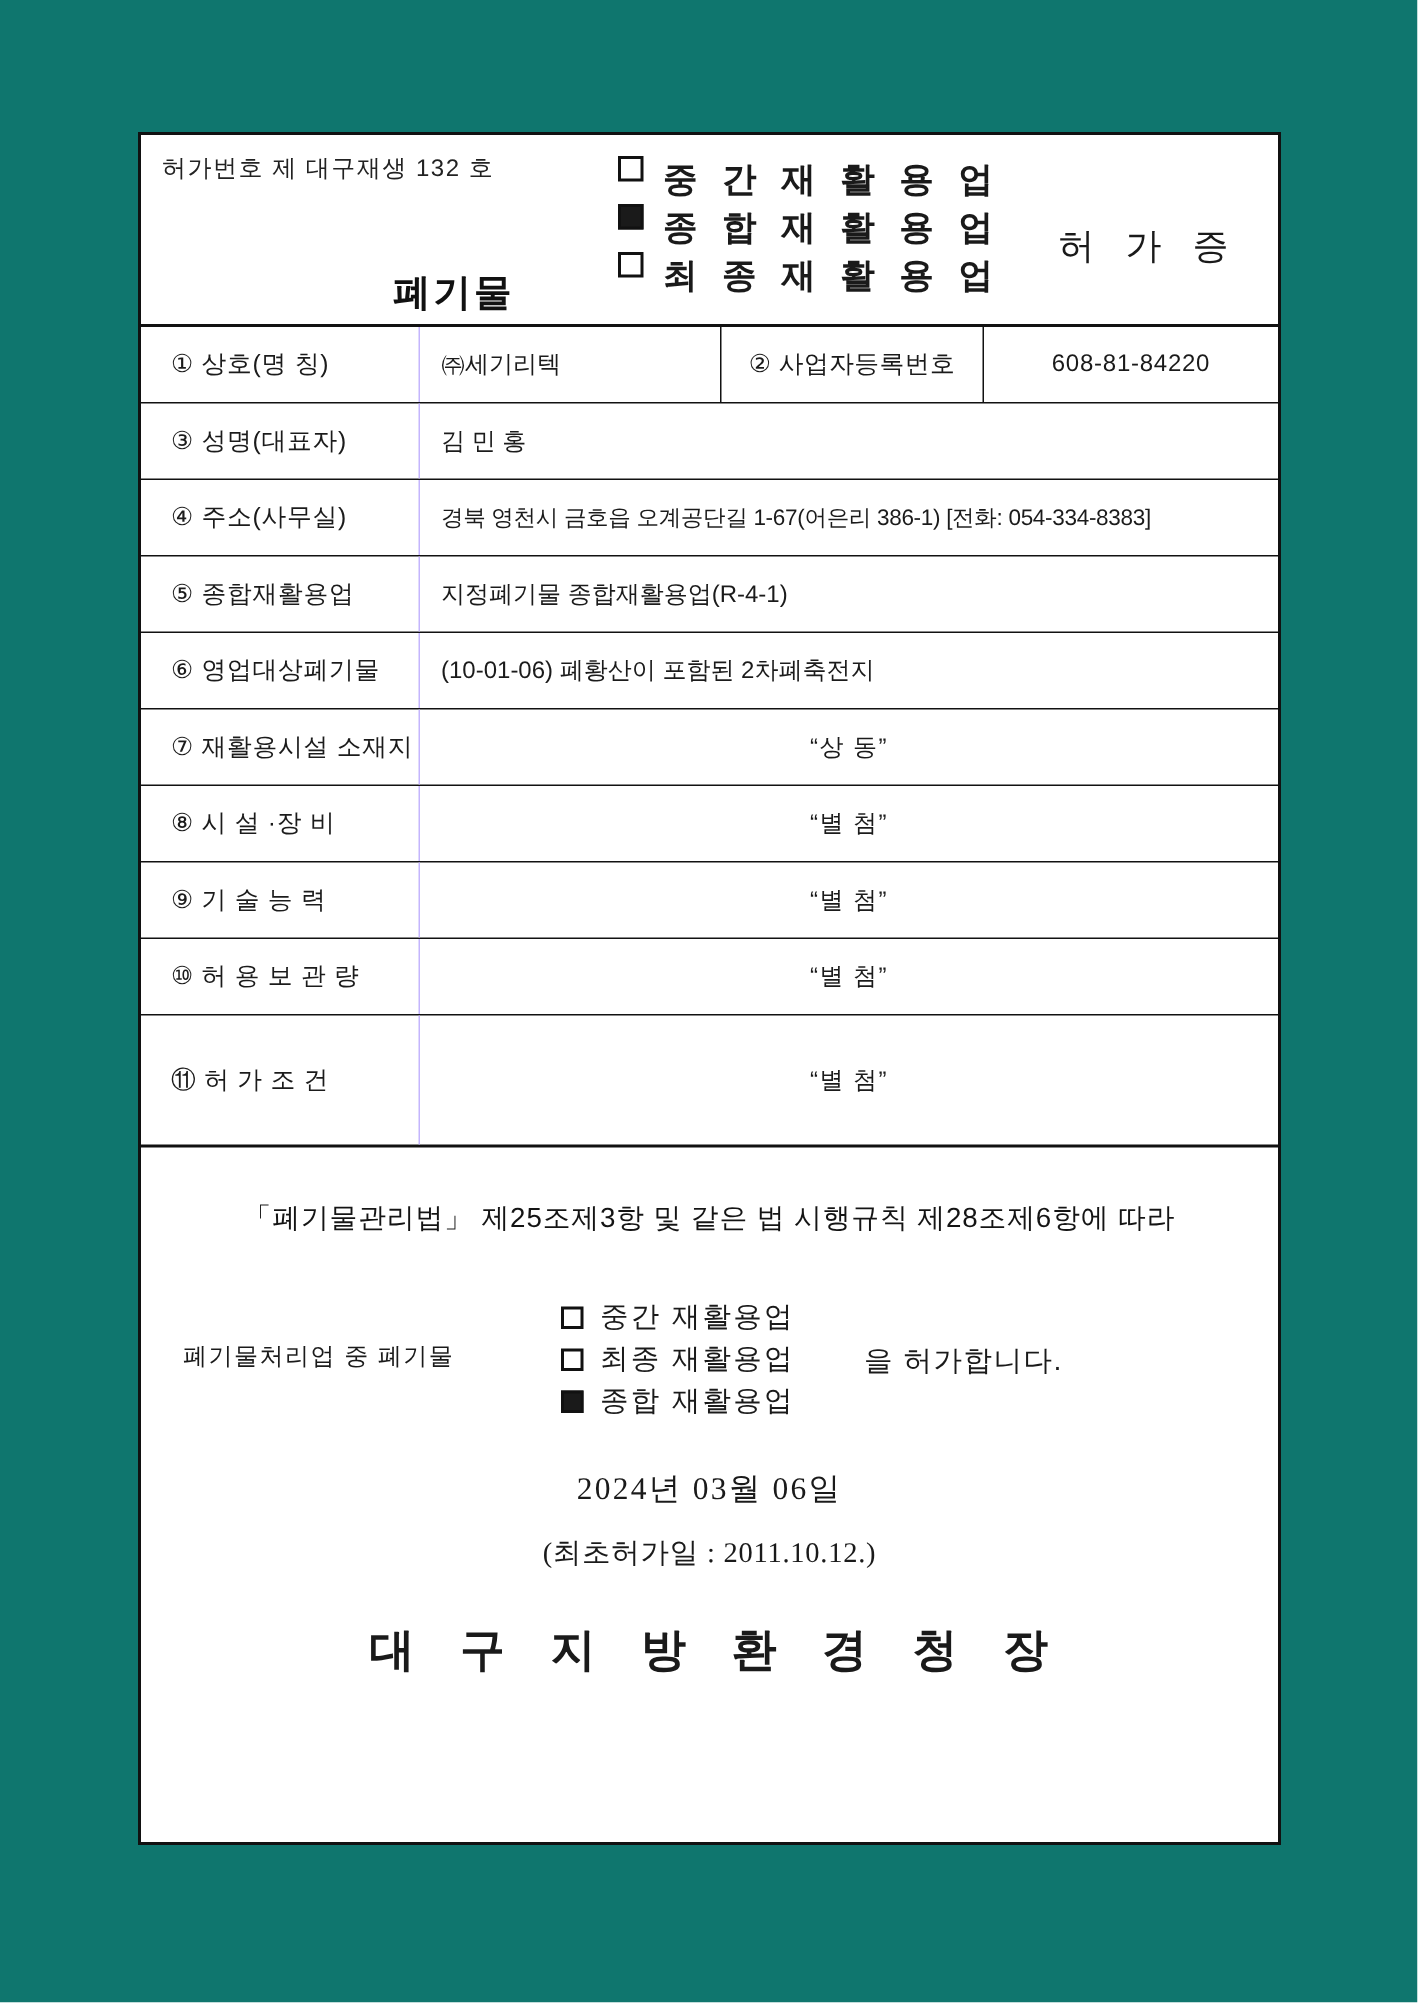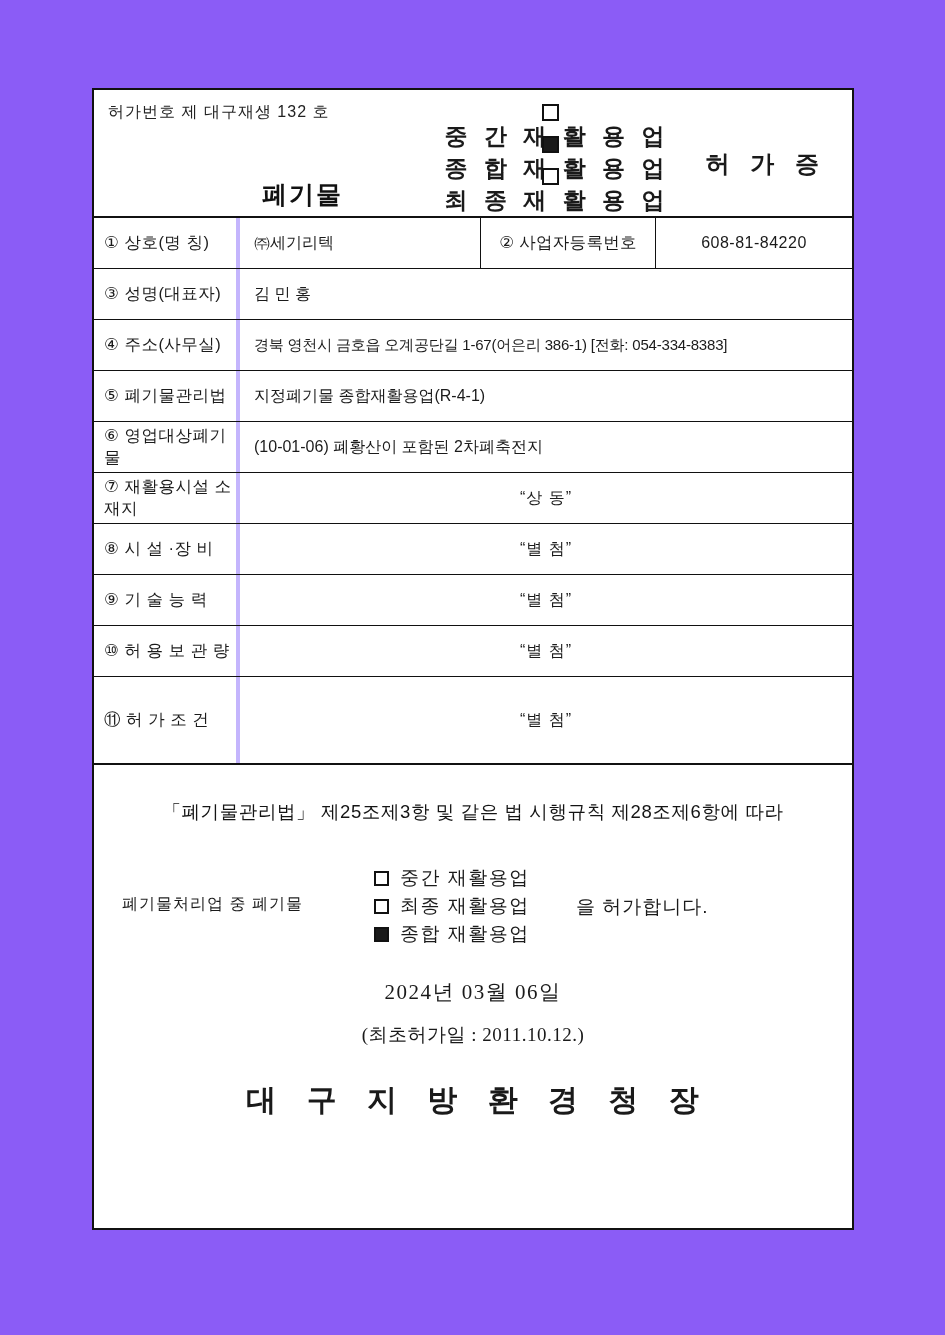--- a/index.html
+++ b/index.html
@@ -13,21 +13,21 @@
     font-family: "Liberation Sans", "DejaVu Sans", sans-serif;
     color: #1a1a1a;
     position: relative;
     overflow: hidden;
   }
   .page {
     position: absolute;
     left: 0; top: 0;
     width: 945px;
     height: 1335px;
-    background: #8b5cf6;
+    background: #0f766e;
   }
   .cert {
     position: absolute;
     left: 92px;
     top: 88px;
     width: 762px;
     height: 1142px;
     border: 2px solid #111;
     box-sizing: border-box;
     background: #ffffff;
@@ -60,23 +60,22 @@
     margin-top: 40px;
   }
   .type-list {
     position: absolute;
     left: 318px;
     top: 14px;
     width: 290px;
   }
   .type-row {
     display: flex;
-    align-items: center;
+    align-items: flex-start;
     height: 32px;
-    flex-direction: column;
   }
   .chk {
     width: 17px;
     height: 17px;
     border: 2px solid #111;
     box-sizing: border-box;
     margin-right: 13px;
     background: #fff;
     flex: none;
   }
@@ -87,43 +86,43 @@
     font-size: 23px;
     font-weight: bold;
     letter-spacing: 5px;
     white-space: nowrap;
   }
   .permit-word {
     position: absolute;
     right: 26px;
     top: 58px;
     font-size: 24px;
-    font-weight: bold;
+    font-weight: normal;
     letter-spacing: 7px;
   }
 
   
   .rows {
     position: relative;
   }
   .row {
     display: flex;
     border-bottom: 1px solid #111;
     box-sizing: border-box;
     min-height: 51px;
     align-items: stretch;
   }
   .label-cell {
-    width: 146px;
+    width: 186px;
     flex: none;
-    border-right: 4px solid #c4b5fd;
-    box-sizing: border-box;
-    display: flex;
-    align-items: center;
-    padding-left: 10px;
+    border-right: 1px solid #c4b5fd;
+    box-sizing: border-box;
+    display: flex;
+    align-items: center;
+    padding-left: 20px;
     font-size: 16.5px;
     letter-spacing: 0.5px;
     color: #1b1b1b;
   }
   .value-cell {
     flex: 1 1 auto;
     display: flex;
     align-items: center;
     padding-left: 14px;
     font-size: 16px;
@@ -279,21 +278,21 @@
         <div class="label-cell">③ 성명(대표자)</div>
         <div class="value-cell">김 민 홍</div>
       </div>
 
       <div class="row addr">
         <div class="label-cell">④ 주소(사무실)</div>
         <div class="value-cell">경북 영천시 금호읍 오계공단길 1-67(어은리 386-1) [전화: 054-334-8383]</div>
       </div>
 
       <div class="row">
-        <div class="label-cell">⑤ 폐기물관리법</div>
+        <div class="label-cell">⑤ 종합재활용업</div>
         <div class="value-cell">지정폐기물 종합재활용업(R-4-1)</div>
       </div>
 
       <div class="row">
         <div class="label-cell">⑥ 영업대상폐기물</div>
         <div class="value-cell">(10-01-06) 폐황산이 포함된 2차폐축전지</div>
       </div>
 
       <div class="row attach">
         <div class="label-cell">⑦ 재활용시설 소재지</div>

